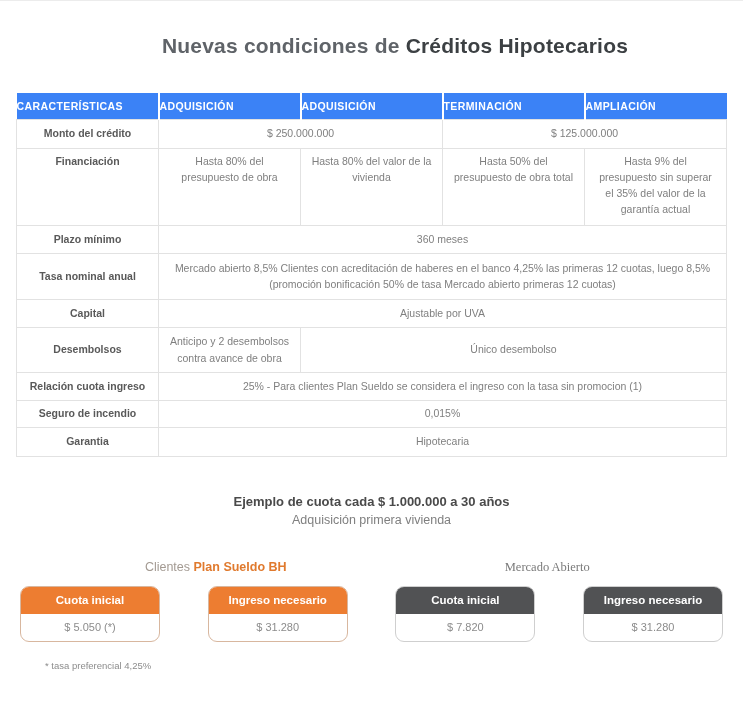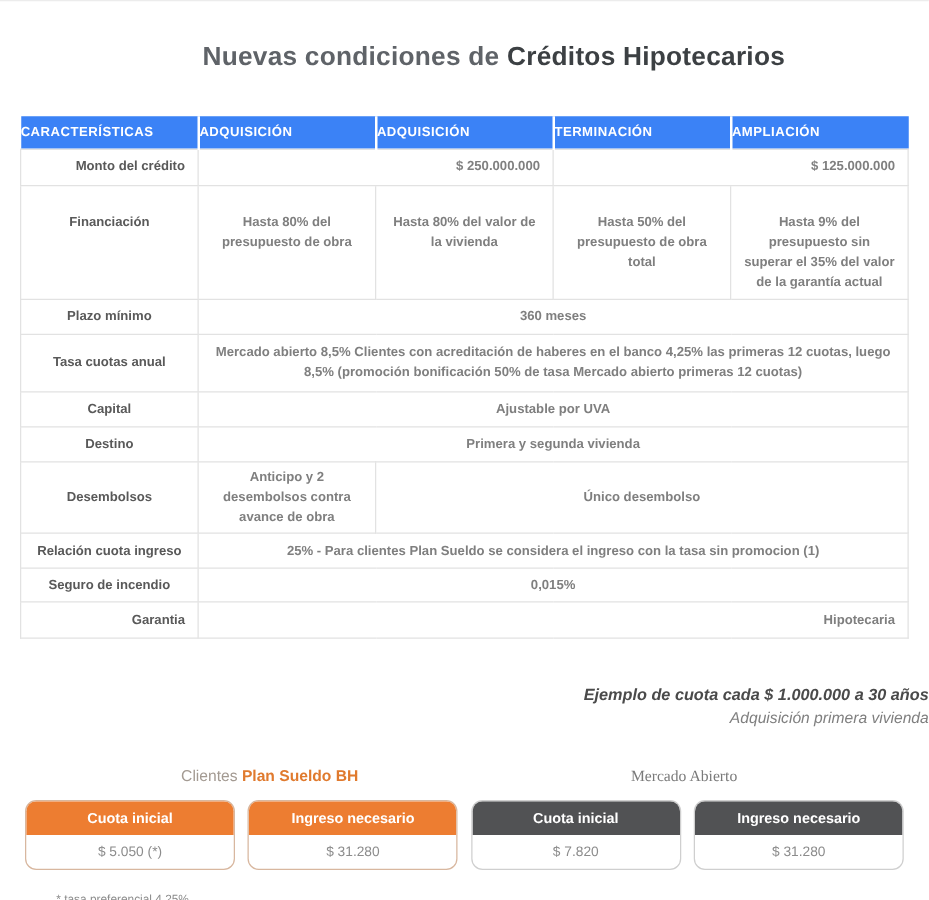--- a/index.html
+++ b/index.html
@@ -10,43 +10,43 @@
   .page-title .title-bold { color:#3c4043; font-weight:700; }
 
   .credit-table { width:711px; margin:35px auto 0 auto; border-collapse:collapse; table-layout:fixed; }
   .credit-table th {
     background:#3b82f6; color:#ffffff; font-size:10.5px; font-weight:700;
     height:26px; letter-spacing:.4px; border-left:2px solid #ffffff; text-align:left;
   }
   .credit-table th:first-child { border-left:none; }
   .credit-table td {
     border:1px solid #e2e2e2; color:#7f7f7f; font-size:10.5px; text-align:center;
-    vertical-align:middle; padding:4px 10px; line-height:1.55; background:#ffffff;font-weight:bold;
+    vertical-align:middle; padding:4px 10px; line-height:1.55; background:#ffffff;
   }
   .credit-table td.rowlabel { color:#595959; font-weight:700; }
-  tr.h29 td { height:29px;text-align:right; }
+  tr.h29 td { height:29px; }
   tr.h77 td { height:77px; }
   tr.h28 td { height:28px; }
   tr.h46 td { height:46px; }
   tr.h45 td { height:45px; }
   tr.h27 td { height:27px; }
-  tr.row-financiacion td { vertical-align:top; padding-top:21px; }
+  tr.row-financiacion td { vertical-align:top; padding-top:4px; }
 
-  .example-block { margin-top:37px; text-align:right;font-style:italic; }
+  .example-block { margin-top:37px; text-align:center; }
   .example-title { font-size:13px; font-weight:700; color:#4a4a4a; }
   .example-subtitle { font-size:12.5px; color:#7f7f7f; margin-top:4px; }
 
   .sections-row { display:flex; margin:33px 20px 0 20px; }
   .section-label { flex:1; text-align:center; font-size:12.5px; }
   .section-label .muted { color:#a39a92;margin-left:40px; }
   .section-label .plan-bold { color:#E07A2E; font-weight:700; }
   .section-label.mercado { color:#7a7a7a;font-family:Liberation Serif, serif; }
 
   .cards-row { display:flex; justify-content:space-between; margin:11px 20px 0 20px; }
-  .card { width:168px; border-radius:9px; overflow:hidden; border:1px solid #cfcfcf; background:#ffffff; }
+  .card { width:140px; border-radius:9px; overflow:hidden; border:1px solid #cfcfcf; background:#ffffff; }
   .card-header { height:27px; display:flex; align-items:center; justify-content:center;
     color:#ffffff; font-weight:700; font-size:11.5px; }
   .card--orange { border-color:#d8b79f; }
   .card--orange .card-header { background:#ED7D31; }
   .card--dark .card-header { background:#515254; }
   .card-value { height:27px; display:flex; align-items:center; justify-content:center;
     color:#8c8c8c; font-size:11px; }
 
   .footnote { margin:18px 0 0 45px; font-size:9.5px; color:#8c8c8c; }
 </style>
@@ -76,30 +76,26 @@
       <td>Hasta 80% del presupuesto de obra</td>
       <td>Hasta 80% del valor de la vivienda</td>
       <td>Hasta 50% del presupuesto de obra total</td>
       <td>Hasta 9% del presupuesto sin superar el 35% del valor de la garantía actual</td>
     </tr>
     <tr class="h28">
       <td class="rowlabel">Plazo mínimo</td>
       <td colspan="4">360 meses</td>
     </tr>
     <tr class="h46">
-      <td class="rowlabel">Tasa cuotas anual</td>
+      <td class="rowlabel">Tasa nominal anual</td>
       <td colspan="4">Mercado abierto 8,5% Clientes con acreditación de haberes en el banco 4,25% las primeras 12 cuotas, luego 8,5% (promoción bonificación 50% de tasa Mercado abierto primeras 12 cuotas)</td>
     </tr>
     <tr class="h28">
       <td class="rowlabel">Capital</td>
       <td colspan="4">Ajustable por UVA</td>
-    </tr>
-    <tr class="h28">
-      <td class="rowlabel">Destino</td>
-      <td colspan="4">Primera y segunda vivienda</td>
     </tr>
     <tr class="h45">
       <td class="rowlabel">Desembolsos</td>
       <td>Anticipo y 2 desembolsos contra avance de obra</td>
       <td colspan="3">Único desembolso</td>
     </tr>
     <tr class="h28">
       <td class="rowlabel">Relación cuota ingreso</td>
       <td colspan="4">25% - Para clientes Plan Sueldo se considera el ingreso con la tasa sin promocion (1)</td>
     </tr>

